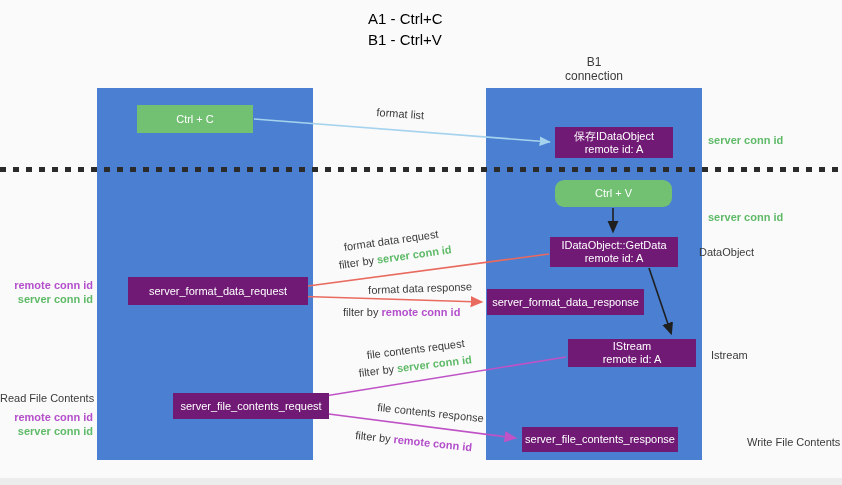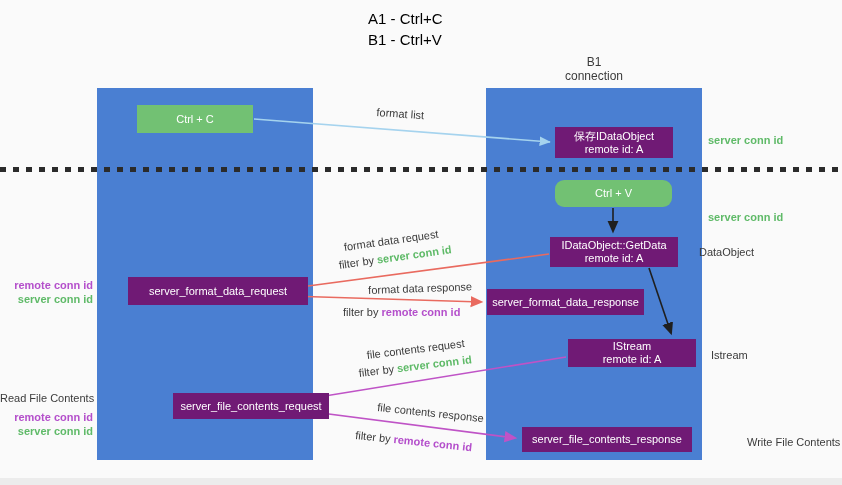--- a/index.html
+++ b/index.html
@@ -108,21 +108,21 @@
 
   <div class="box orange" style="left:568px;top:339px;width:128px;height:28px;">
     <div>IStream</div>
     <div>remote id: A</div>
   </div>
 
   <div class="box orange" style="left:128px;top:393px;width:156px;height:26px;margin-left:45px;">
     <div>server_file_contents_request</div>
   </div>
 
-  <div class="box orange" style="left:522px;top:427px;width:170px;height:25px;">
+  <div class="box orange" style="left:522px;top:427px;width:156px;height:25px;">
     <div>server_file_contents_response</div>
   </div>
 
   <div class="lbl r4" style="left:377px;top:106px;">format list</div>
 
   <div class="lbl rn8" style="left:343px;top:241px;">format data request</div>
   <div class="lbl rn8" style="left:338px;top:259px;">
     <span>filter by </span><span class="green-t">server conn id</span>
   </div>
 

